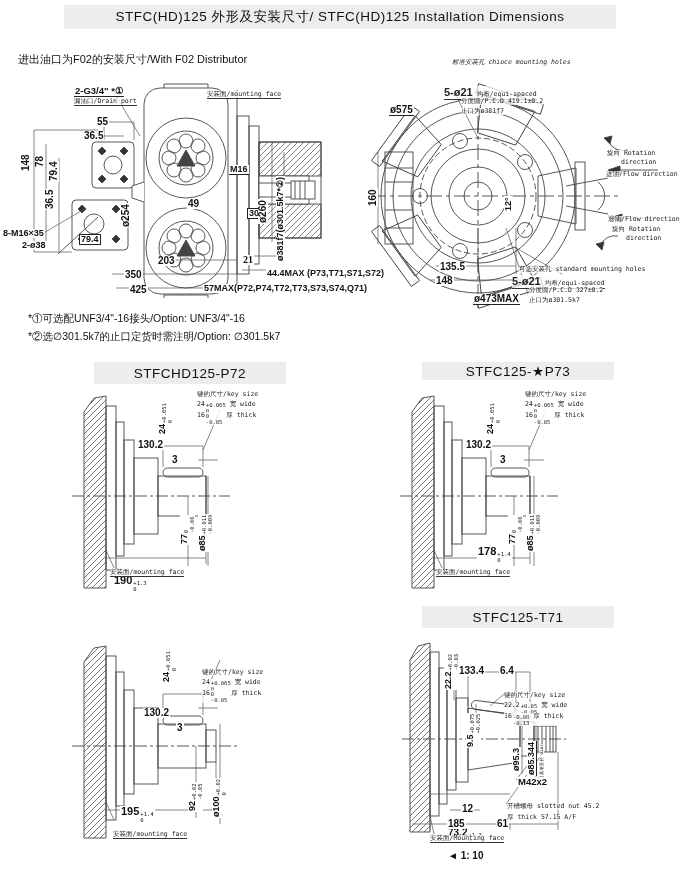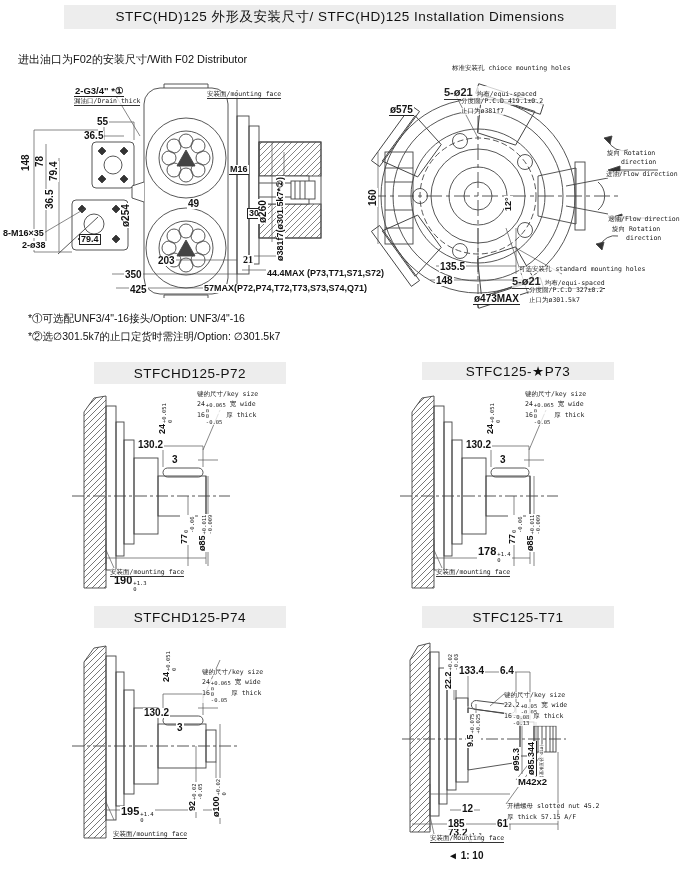--- a/index.html
+++ b/index.html
@@ -109,21 +109,21 @@
       <line x1="84" y1="192" x2="209" y2="192"></line>
       <line x1="88" y1="206" x2="234" y2="206"></line>
       <line x1="214" y1="174" x2="250" y2="174"></line>
       <line x1="214" y1="188" x2="268" y2="188"></line>
       <line x1="244" y1="60" x2="244" y2="160"></line>
       <line x1="256" y1="70" x2="256" y2="152"></line>
     </g>
   </svg>
 
   <div class="num s95 u" style="left:74px;top:86px;">2-G3/4" *①</div>
-  <div class="lbl t65 u" style="left:74px;top:98px;">漏油口/Drain thick</div>
+  <div class="lbl t65 u" style="left:74px;top:98px;">漏油口/Drain port</div>
   <div class="lbl t65 u" style="left:207px;top:91px;">安装面/mounting face</div>
   <div class="num" style="left:96px;top:117px;">55</div>
   <div class="num" style="left:83px;top:131px;">36.5</div>
   <div class="num vert" style="left:21px;top:172px;">148</div>
   <div class="num vert" style="left:35px;top:168px;">78</div>
   <div class="num vert" style="left:49px;top:182px;">79.4</div>
   <div class="num vert" style="left:45px;top:210px;">36.5</div>
   <div class="num s9" style="left:2px;top:229px;">8-M16×35</div>
   <div class="num s9" style="left:21px;top:241px;">2-ø38</div>
   <div class="num s9 box" style="left:79px;top:234px;">79.4</div>
@@ -200,21 +200,21 @@
       <line x1="112" y1="150" x2="112" y2="196"></line>
         <line x1="150" y1="150" x2="150" y2="196"></line>
       <line x1="70" y1="188" x2="150" y2="188"></line>
       <line x1="64" y1="202" x2="156" y2="202"></line>
       <line x1="140" y1="150" x2="162" y2="216"></line>
       <line x1="88" y1="14" x2="112" y2="60"></line>
       <line x1="150" y1="170" x2="196" y2="196"></line>
     </g>
   </svg>
 
-  <div class="lbl t65" style="left:452px;top:65px;">标准安装孔 chioce mounting holes</div>
+  <div class="lbl t65" style="left:452px;top:59px;font-style:italic;">标准安装孔 chioce mounting holes</div>
   <div class="lbl t65 u" style="left:444px;top:86px;">
     <span class="big">5-ø21</span>
     <span>均布/equi-spaced</span>
   </div>
   <div class="lbl t65" style="left:461px;top:98px;">分度圆/P.C.D 419.1±0.2</div>
   <div class="lbl t65" style="left:461px;top:108px;">止口为ø381f7</div>
   <div class="num u" style="left:389px;top:105px;">ø575</div>
   <div class="num vert" style="left:368px;top:207px;">160</div>
   <div class="lbl t65" style="left:607px;top:150px;">旋向 Rotation</div>
   <div class="lbl t65" style="left:621px;top:159px;">direction</div>
@@ -380,23 +380,20 @@
       </span>
   </div>
   <div class="num s11" style="left:441px;top:546px;margin-left:36px;">
     <span>178</span><span class="tol">
         <span>+1.4</span>
         <span>0</span>
       </span>
   </div>
   <div class="lbl t65 u" style="left:436px;top:569px;">安装面/mounting face</div>
 
-  <div class="band" style="left:94px;top:606px;width:192px;height:22px;">
-    <span>STFCHD125-P74</span>
-  </div>
   <svg style="left:70px;top:634px;" width="250" height="212" viewBox="0 0 250 212">
     <defs>
         <pattern id="h4" width="6" height="6" patternUnits="userSpaceOnUse">
           <path d="M0 6 L6 0" stroke="#555" stroke-width=".8"></path>
         </pattern>
       </defs>
     <g class="thin">
       <line x1="2" y1="112" x2="168" y2="112" stroke-dasharray="12 3 3 3"></line>
       <path d="M14,28 L24,14 L36,12 L36,204 L14,204 Z" fill="url(#h4)"></path>
       <rect x="36" y="22" width="10" height="164"></rect>

